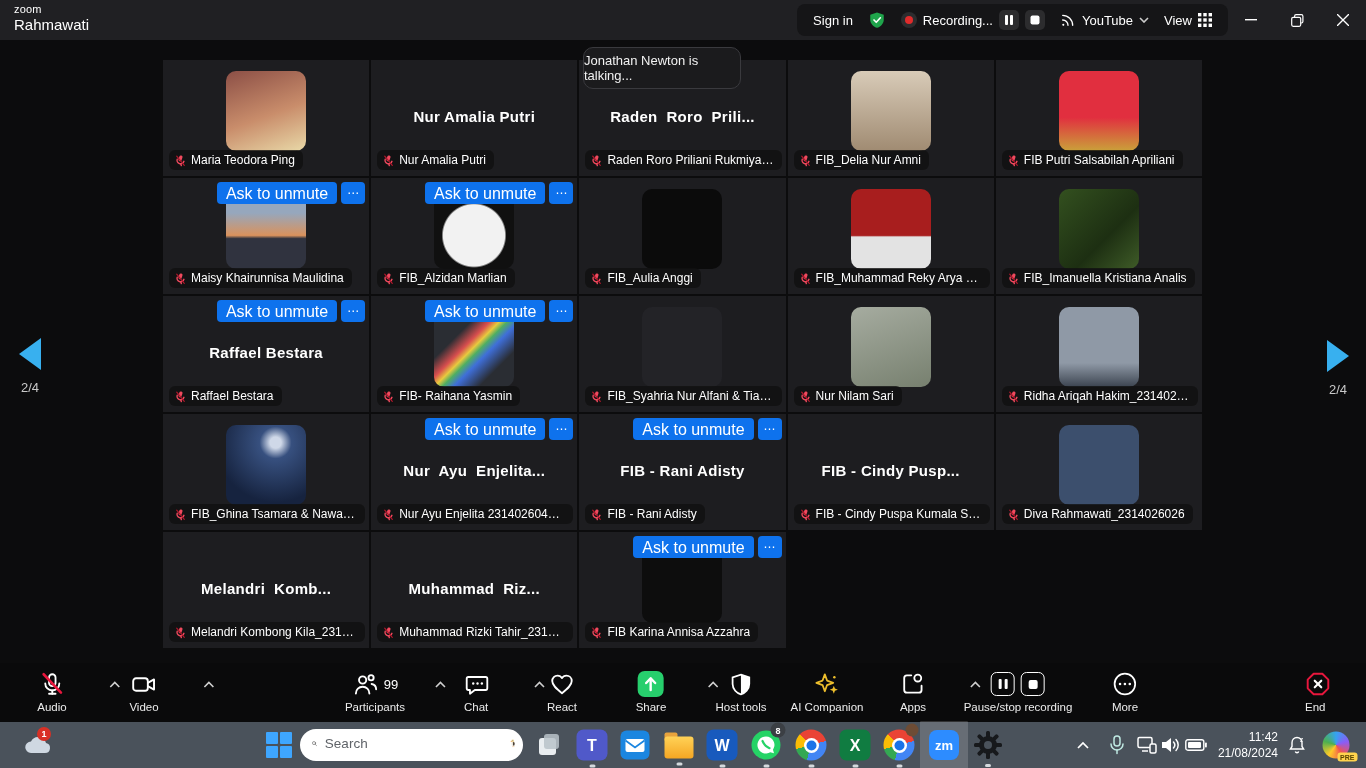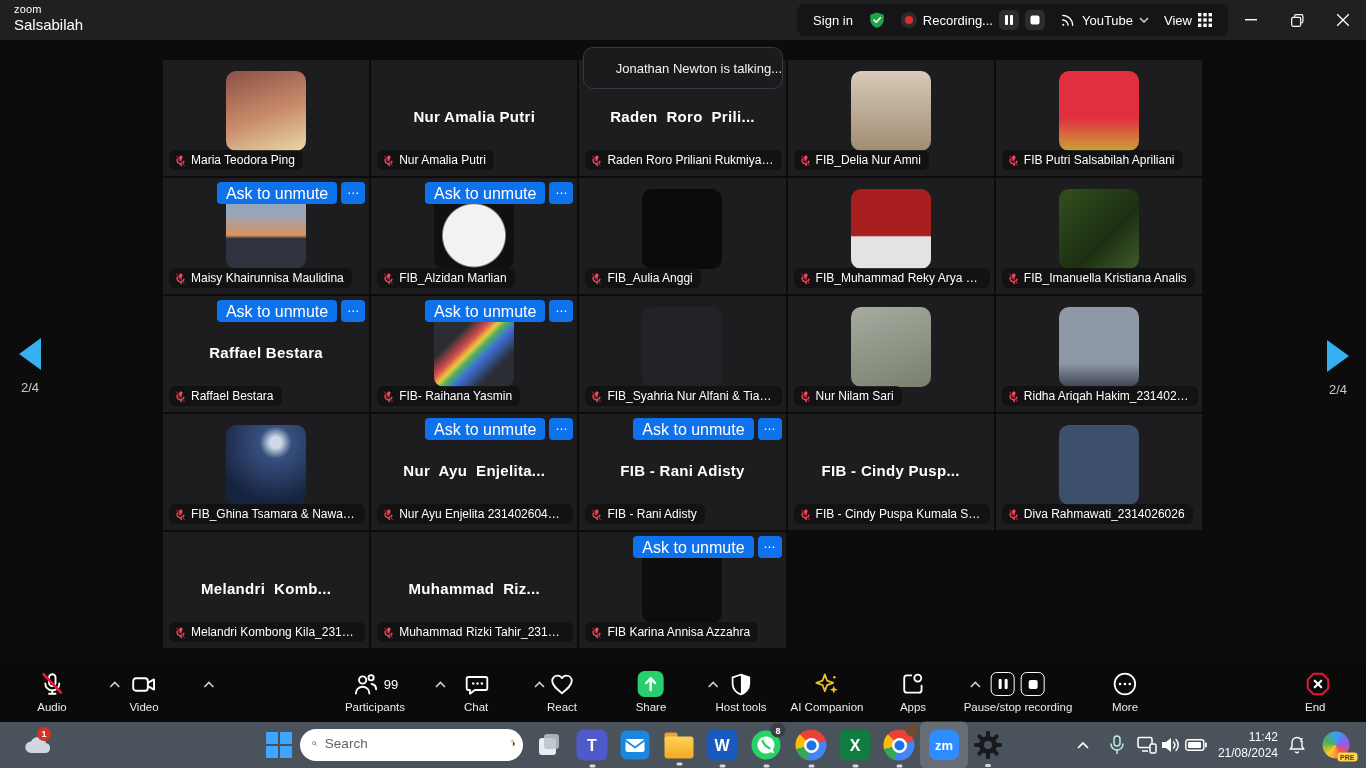--- a/index.html
+++ b/index.html
@@ -13,21 +13,21 @@
   .logo .w{font-size:15px;margin-top:2px}
   .tb-controls{position:absolute;right:138px;top:4px;height:32px;background:#151517;border-radius:8px;display:flex;align-items:center;gap:15px;padding:0 16px;font-size:13px}
   .tb-group{display:flex;align-items:center;gap:6px}
   .recdot{width:16px;height:16px;border-radius:50%;background:#2c2c2e;display:flex;align-items:center;justify-content:center}
   .recdot i{width:8px;height:8px;border-radius:50%;background:#e02b2b;display:block}
   .pillbtn{width:20px;height:20px;border-radius:5px;background:#2c2c2e;display:flex;align-items:center;justify-content:center}
   .winbtn{position:absolute;top:0;width:46px;height:40px;display:flex;align-items:center;justify-content:center}
   .winbtn.min{right:92px}.winbtn.max{right:46px}.winbtn.cls{right:0}
 
   
-  .toast{position:absolute;left:583px;top:47px;width:200px;height:42px;background:#1b1b1d;border:1px solid #3a3a3e;border-radius:10px;display:flex;align-items:center;justify-content:flex-end;font-size:13px;z-index:30;color:#f2f2f2}
+  .toast{position:absolute;left:583px;top:47px;width:158px;height:42px;background:#1b1b1d;border:1px solid #3a3a3e;border-radius:10px;display:flex;align-items:center;justify-content:center;font-size:13px;z-index:30;color:#f2f2f2}
 
   
   .gallery{position:absolute;left:163px;top:60px;width:1039px;height:588px;display:grid;grid-template-columns:repeat(5,1fr);grid-template-rows:repeat(5,1fr);gap:2px;z-index:5}
   .tile{position:relative;background:#1d1d20;overflow:visible}
   .tile .big{position:absolute;left:0;right:0;top:50%;transform:translateY(-60%);text-align:center;font-weight:bold;font-size:15px;letter-spacing:.3px;white-space:pre}
   .tile .avatar{position:absolute;left:50%;top:44%;transform:translate(-50%,-50%);width:80px;height:80px;border-radius:10px}
   .pill{position:absolute;left:6px;bottom:6px;max-width:calc(100% - 10px);background:rgba(16,16,16,.8);border-radius:6px;padding:3px 8px 3px 5px;display:flex;align-items:center;gap:4px;font-size:12px;white-space:nowrap;overflow:hidden}
   .pill span{overflow:hidden;text-overflow:ellipsis}
   .ctl{position:absolute;top:4px;right:4px;display:flex;gap:4px;z-index:8}
   .ctl .unmute{background:#0e72ed;color:#fff;font-size:16px;border:none;border-radius:4px;padding:3px 9px;height:22px;white-space:nowrap}
@@ -59,38 +59,38 @@
   .tk{position:absolute;top:50%;transform:translate(-50%,-50%);display:flex;align-items:center;justify-content:center}
   .tk .runline{position:absolute;bottom:-7px;left:50%;transform:translateX(-50%);width:6px;height:3px;border-radius:2px;background:#d4d9dd}
   .searchpill{position:absolute;left:300px;top:7px;width:223px;height:32px;background:#fff;border-radius:17px;display:flex;align-items:center;padding:0 6px 4px 12px;gap:8px}
   .searchpill input{border:none;outline:none;flex:1;font-size:13.5px;color:#333;background:transparent;font-family:"Liberation Sans",sans-serif}
   .searchpill input::placeholder{color:#5f6368}
   .appsq{width:31px;height:31px;border-radius:7px;display:flex;align-items:center;justify-content:center;font-weight:bold;color:#fff}
   .badge{position:absolute;border-radius:50%;color:#fff;font-size:9px;font-weight:bold;display:flex;align-items:center;justify-content:center}
   .chrome{width:31px;height:31px;border-radius:50%;background:conic-gradient(from -45deg,#ea4335 0 120deg,#4285f4 0 240deg,#34a853 0 300deg,#fbbc05 0 360deg);position:relative}
   .chrome::before{content:"";position:absolute;left:50%;top:50%;transform:translate(-50%,-50%);width:15px;height:15px;background:#fff;border-radius:50%}
   .chrome::after{content:"";position:absolute;left:50%;top:50%;transform:translate(-50%,-50%);width:10px;height:10px;background:#1a73e8;border-radius:50%}
-  .zoomtile{background:rgba(255,255,255,.16);border-radius:7px;padding:9px}
+  .zoomtile{background:rgba(255,255,255,.16);border-radius:1px;padding:9px}
   .zoomtile .runline{width:16px;background:#79dbe8;bottom:-5px}
   .folder{width:29px;height:22px;position:relative;margin-top:5px}
   .folder::before{content:"";position:absolute;top:-4px;left:0;width:13px;height:8px;background:#e8a33d;border-radius:2px 2px 0 0}
   .folder::after{content:"";position:absolute;inset:0;background:linear-gradient(180deg,#ffd257,#f5a623);border-radius:3px}
   .clock{position:absolute;right:88px;top:50%;transform:translateY(-50%);text-align:right;font-size:12px;line-height:1.35;color:#fff}
   .pre{position:absolute;bottom:-3px;right:-8px;background:#ffd34d;color:#5a4500;font-size:7px;font-weight:bold;border-radius:3px;padding:1px 3px}
   svg{display:block}
 </style>
 </head>
 <body>
 
 <div class="stage">
 
   <div class="titlebar">
     <div class="logo">
       <div class="z">zoom</div>
-      <div class="w">Salsabilah</div>
+      <div class="w">Rahmawati</div>
     </div>
     <div class="tb-controls">
       <span>Sign in</span>
       <span>
         <svg width="18" height="18" viewBox="0 0 24 24">
             <path d="M12 2 L21 5 V11.5 C21 17 16.5 21 12 22.3 C7.5 21 3 17 3 11.5 V5 Z" fill="#1fa44b"></path>
             <polyline points="8,12 11,15 16.5,9" fill="none" stroke="#fff" stroke-width="2.2" stroke-linecap="round" stroke-linejoin="round"></polyline>
           </svg>
       </span>
       <div class="tb-group">

